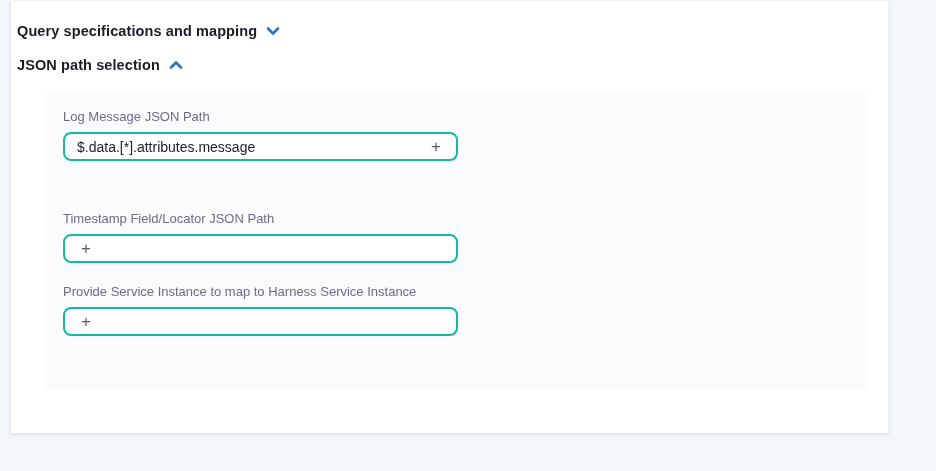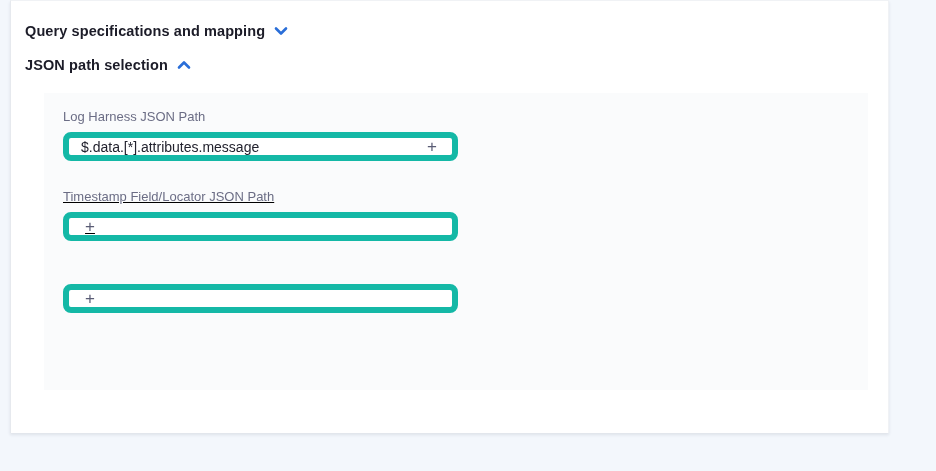--- a/index.html
+++ b/index.html
@@ -17,21 +17,21 @@
     width: 879px; height: 433px;
     background: #ffffff;
     border-left: 1px solid #e6e9ee;
     border-top: 1px solid #f0f2f5;
     border-right: 1px solid #f0f2f5;
     box-shadow: 0 2px 3px rgba(40, 50, 70, 0.10);
   }
 
   .section-header {
     position: absolute;
-    left: 14px;
+    left: 6px;
     display: flex;
     align-items: center;
     gap: 9px;
     cursor: pointer;
     background: transparent;
     border: none;
   }
   .section-header .title {
     font-size: 14.5px;
     font-weight: 700;
@@ -49,38 +49,38 @@
     width: 824px; height: 297px;
     background: #fafbfc;
   }
 
   .field-group {
     position: absolute;
     left: 19px;
     width: 395px;
   }
   .fg-1 { top: 16px; }
-  .fg-2 { top: 96px; text-decoration: underline; }
+  .fg-2 { top: 118px; }
   .fg-3 { top: 191px; }
 
   .field-label {
     display: block;
     font-size: 13px;
     color: #6b6d85;
     margin-bottom: 8px;
     white-space: nowrap;
   }
 
   .input-box {
     display: flex;
     align-items: center;
     width: 395px;
     height: 29px;
     background: #ffffff;
-    border: 6px solid #14b8a6;
+    border: 2px solid #14b8a6;
     border-radius: 8px;
     padding: 0 11px 0 12px;
   }
   .input-box input {
     flex: 1 1 auto;
     border: none;
     outline: none;
     background: transparent;
     font-family: "Liberation Sans", "DejaVu Sans", sans-serif;
     font-size: 14px;
@@ -122,35 +122,36 @@
       <span class="chev">
         <svg width="14" height="10" viewBox="0 0 14 10">
           <polyline points="2,7.5 7,2.5 12,7.5" fill="none" stroke="#2a6ed8" stroke-width="2.6" stroke-linecap="round" stroke-linejoin="round"></polyline>
         </svg>
       </span>
     </div>
 
     <div class="panel">
 
       <div class="field-group fg-1">
-        <label class="field-label">Log Harness JSON Path</label>
+        <label class="field-label">Log Message JSON Path</label>
         <div class="input-box">
           <input type="text" value="$.data.[*].attributes.message" style="">
           <span class="plus-btn">+</span>
         </div>
       </div>
 
       <div class="field-group fg-2">
         <label class="field-label">Timestamp Field/Locator JSON Path</label>
         <div class="input-box">
           <span class="plus-btn">+</span>
         </div>
       </div>
 
       <div class="field-group fg-3">
+        <label class="field-label">Provide Service Instance to map to Harness Service Instance</label>
         <div class="input-box">
           <span class="plus-btn">+</span>
         </div>
       </div>
 
     </div>
   </div>
 </div>
 
 </body></html>

